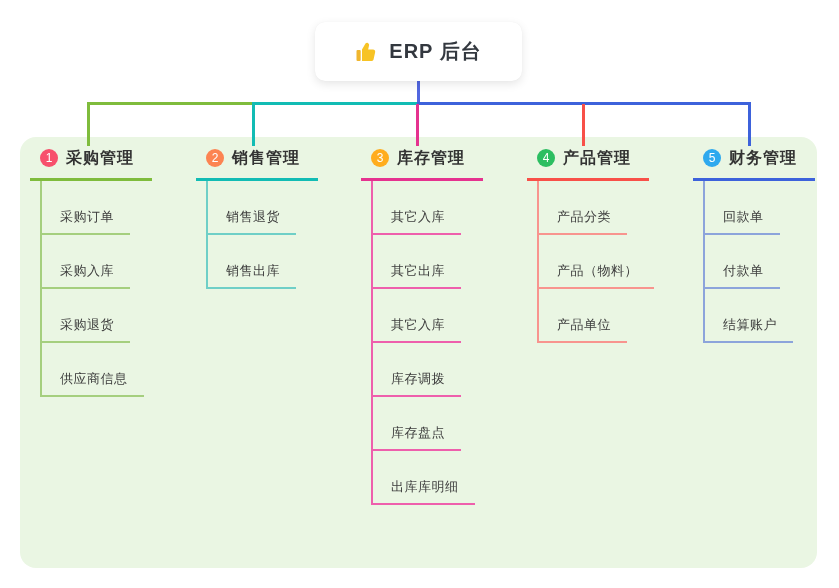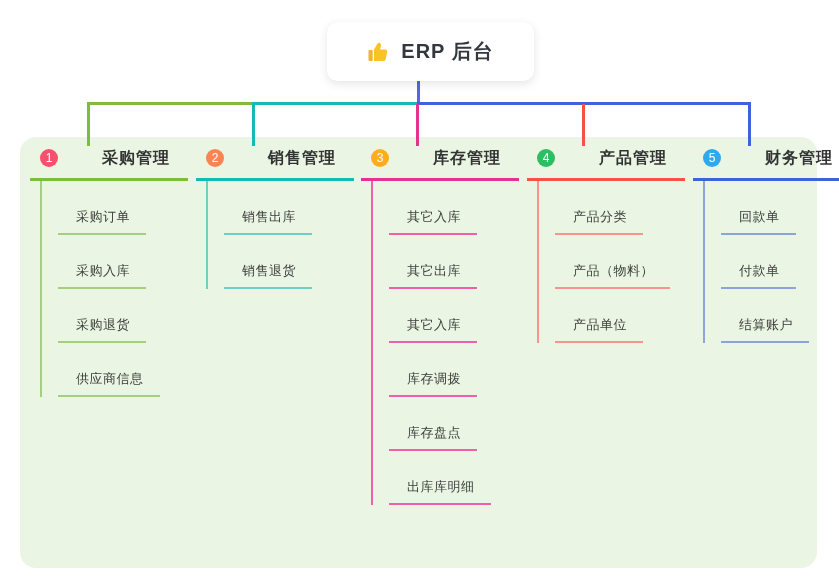--- a/index.html
+++ b/index.html
@@ -5,21 +5,21 @@
   * { margin:0; padding:0; box-sizing:border-box; }
   html,body { width:839px; height:588px; background:#ffffff; overflow:hidden;
               font-family:"Liberation Sans", sans-serif; }
   .canvas { position:relative; width:839px; height:588px; }
 
   
   .panel { position:absolute; left:20px; top:137px; width:797px; height:431px;
            background:var(--panel-bg,#EAF6E3); border-radius:16px; }
 
   
-  .root-card { position:absolute; left:327px; top:22px; width:207px; height:59px;
+  .root-card { position:absolute; left:315px; top:22px; width:207px; height:59px;
                background:#ffffff; border-radius:10px;
                box-shadow:0 3px 10px rgba(0,0,0,0.10), 0 0 1px rgba(0,0,0,0.06);
                display:flex; align-items:center; justify-content:center; gap:10px; }
   .root-card .icon { width:24px; height:24px; display:inline-block; }
   .root-title { font-size:20px; font-weight:600; color:#33383f; letter-spacing:1px; }
 
   
   .line { position:absolute; }
   .line.h { height:3px; }
   .line.v { width:3px; }
@@ -27,24 +27,24 @@
   
   .branch { position:absolute; top:147px; }
   .col1{ left:30px; } .col2{ left:196px; } .col3{ left:361px; } .col4{ left:527px; } .col5{ left:693px; }
 
   .btitle { display:inline-flex; align-items:center; gap:8px;
             padding:0 18px 9px 10px; border-bottom:3px solid var(--c);
             min-width:116px; cursor:default; }
   .badge { width:18px; height:18px; border-radius:50%; color:#ffffff; font-size:12px;
            line-height:18px; text-align:center; flex:0 0 18px; font-weight:400; }
   .blabel { font-size:16px; font-weight:600; color:#333333; letter-spacing:1px;
-            line-height:22px; white-space:nowrap;margin-left:36px; }
+            line-height:22px; white-space:nowrap; }
 
   .children { margin-left:10px; border-left:2px solid var(--cc); width:max-content; }
-  .child { height:54px; display:flex; align-items:flex-end;padding-left:16px; }
+  .child { height:54px; display:flex; align-items:flex-end; }
   .clabel { font-size:13px; color:#3d3d3d; letter-spacing:0.5px; white-space:nowrap;
             padding:0 16px 7px 18px; border-bottom:2px solid var(--cc); }
 </style>
 </head>
 <body>
 
 <div class="canvas">
 
   <div class="panel"></div>
 
@@ -84,24 +84,24 @@
           </div>
           <div class="child">
             <span class="clabel">供应商信息</span>
           </div>
         </div></div>
       <div class="branch col2" style="--c: #12BCB4; --cc: #6FCFC7;"><div class="btitle">
           <span class="badge" style="background: rgb(252, 132, 82);">2</span>
           <span class="blabel">销售管理</span>
         </div><div class="children">
           <div class="child">
-            <span class="clabel">销售出库</span>
+            <span class="clabel">销售退货</span>
           </div>
           <div class="child">
-            <span class="clabel">销售退货</span>
+            <span class="clabel">销售出库</span>
           </div>
         </div></div>
       <div class="branch col3" style="--c: #E5328F; --cc: #EE5FAC;"><div class="btitle">
           <span class="badge" style="background: rgb(255, 173, 30);">3</span>
           <span class="blabel">库存管理</span>
         </div><div class="children">
           <div class="child">
             <span class="clabel">其它入库</span>
           </div>
           <div class="child">

